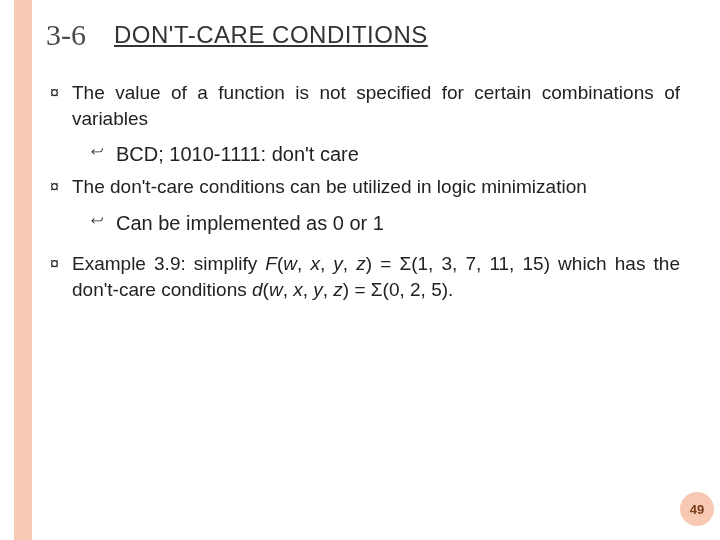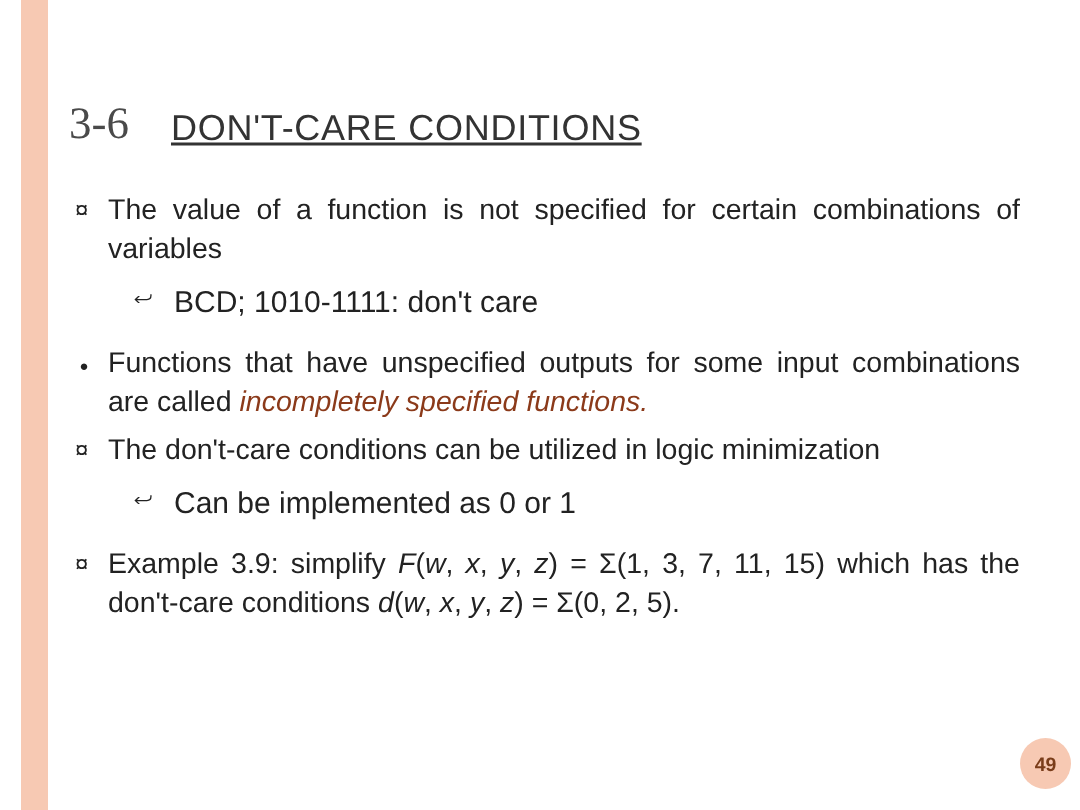--- a/index.html
+++ b/index.html
@@ -19,24 +19,23 @@
   }
   .page {
     position: absolute;
     left: 46px;
     top: 18px;
     right: 40px;
     bottom: 20px;
   }
   .header {
     display: flex;
-    align-items: flex-end;
+    align-items: center;
     gap: 28px;
     margin-bottom: 28px;
-    margin-top: 48px;
   }
   .secnum {
     font-family: "Times New Roman", serif;
     font-size: 30px;
     color: #4a4a4a;
     font-weight: 400;
   }
   .title {
     font-size: 24px;
     color: #333;
@@ -122,23 +121,20 @@
 
     <li class="hollow">
       <span>The value of a function is not specified for certain combinations of variables</span>
       <ul class="sub">
         <li>
           <span>BCD; 1010-1111: don't care</span>
         </li>
       </ul>
     </li>
 
-    <li class="solid">
-      <span>Functions that have unspecified outputs for some input combinations are called </span><span class="brown-ital">incompletely specified functions.</span>
-    </li>
 
     <li class="hollow tight">
       <span>The don't-care conditions can be utilized in logic minimization</span>
       <ul class="sub">
         <li>
           <span>Can be implemented as 0 or 1</span>
         </li>
       </ul>
     </li>
 

